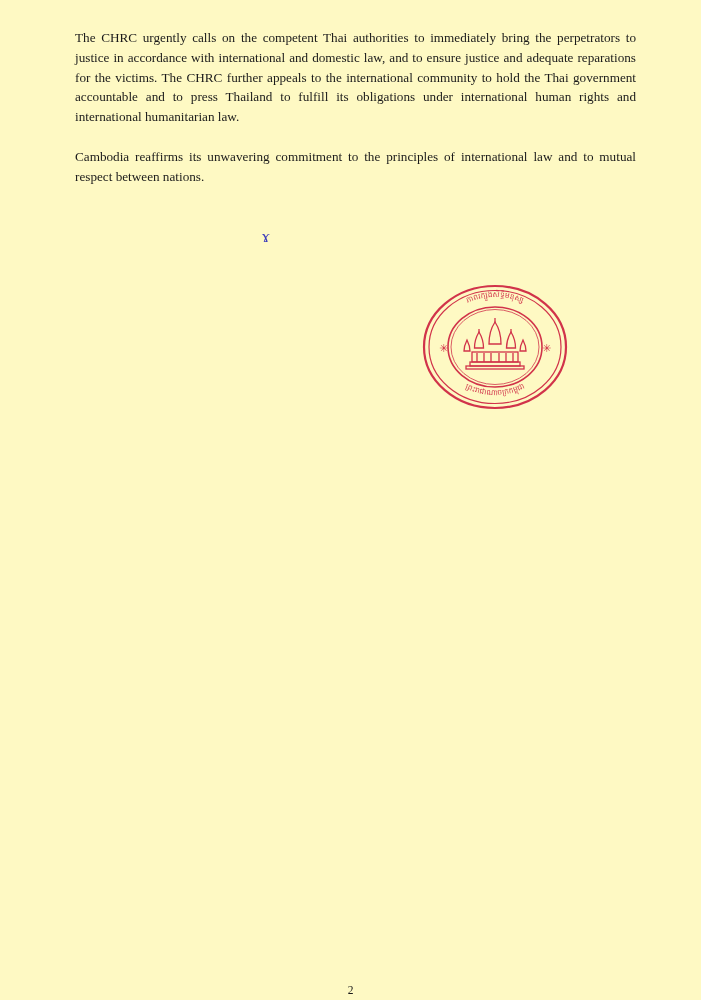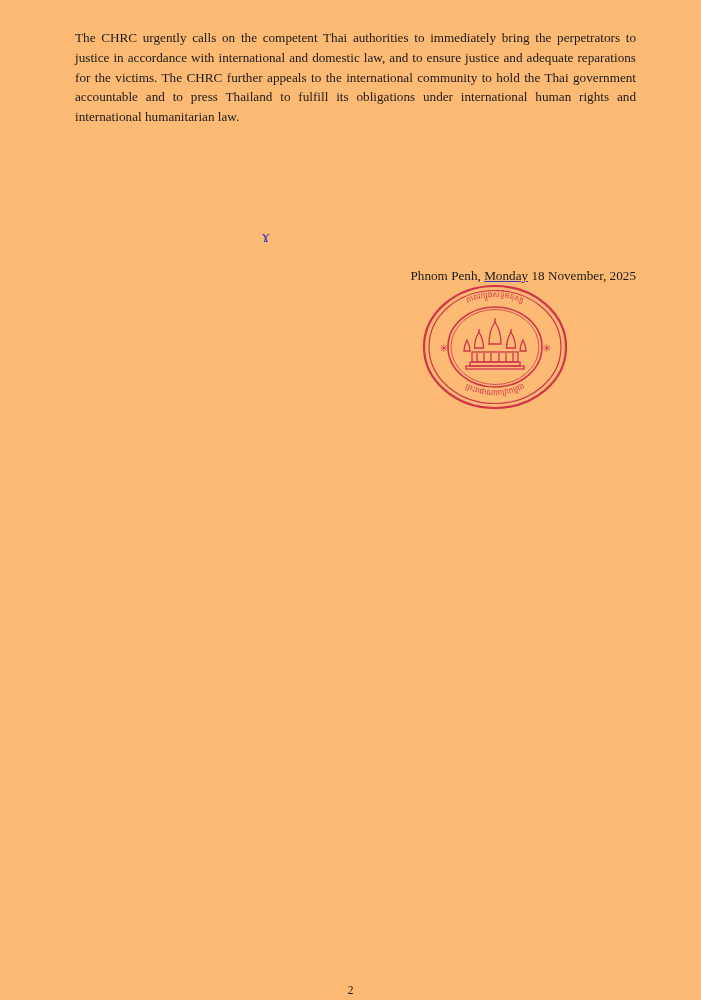--- a/index.html
+++ b/index.html
@@ -14,21 +14,21 @@
     font-family: "Liberation Serif", serif;
     color: #000000;
     overflow: hidden;
   }
   .page {
     position: absolute;
     left: 0;
     top: 0;
     width: 701px;
     height: 1000px;
-    background: #fdba74;
+    background: #fef9c3;
   }
   .content {
     position: absolute;
     left: 75px;
     top: 28px;
     width: 561px;
   }
   p.body-para {
     margin: 0 0 20px 0;
     font-size: 13.2px;
@@ -95,27 +95,25 @@
     font-family: "Liberation Serif", serif;
   }
 </style>
 </head>
 <body>
 
 <div class="page">
 
   <div class="content">
     <p class="body-para">The CHRC urgently calls on the competent Thai authorities to immediately bring the perpetrators to justice in accordance with international and domestic law, and to ensure justice and adequate reparations for the victims. The CHRC further appeals to the international community to hold the Thai government accountable and to press Thailand to fulfill its obligations under international human rights and international humanitarian law.</p>
+    <p class="body-para">Cambodia reaffirms its unwavering commitment to the principles of international law and to mutual respect between nations.</p>
   </div>
 
   <div class="sig-mark">ɤ</div>
 
-  <div class="dateline">
-    <span>Phnom Penh, </span><span class="underline-word">Monday</span><span> 18 November, 2025</span>
-  </div>
 
   <div class="seal">
     <svg width="146" height="126" viewBox="0 0 146 126" xmlns="http://www.w3.org/2000/svg">
       <g stroke="#d1334a" fill="none">
         <ellipse cx="73" cy="63" rx="71" ry="61" stroke-width="2.2"></ellipse>
         <ellipse cx="73" cy="63" rx="66" ry="56.5" stroke-width="1.2"></ellipse>
         <ellipse cx="73" cy="63" rx="47" ry="40" stroke-width="1.6"></ellipse>
         <ellipse cx="73" cy="63" rx="44" ry="37.5" stroke-width="0.8"></ellipse>
       </g>
 

